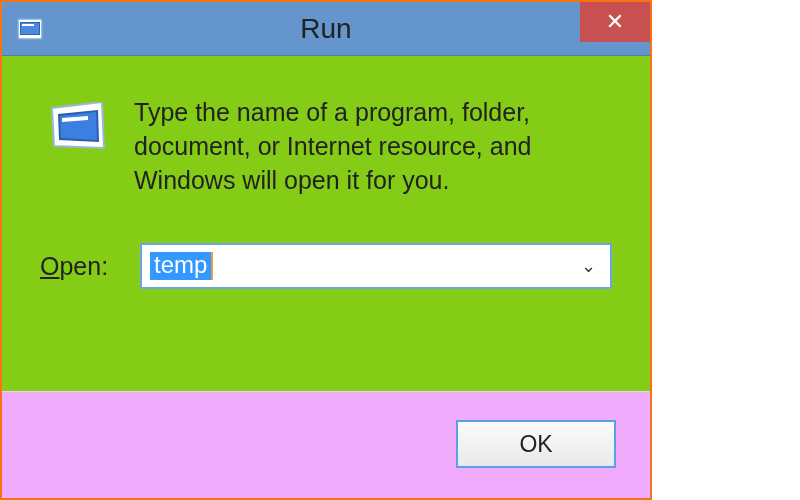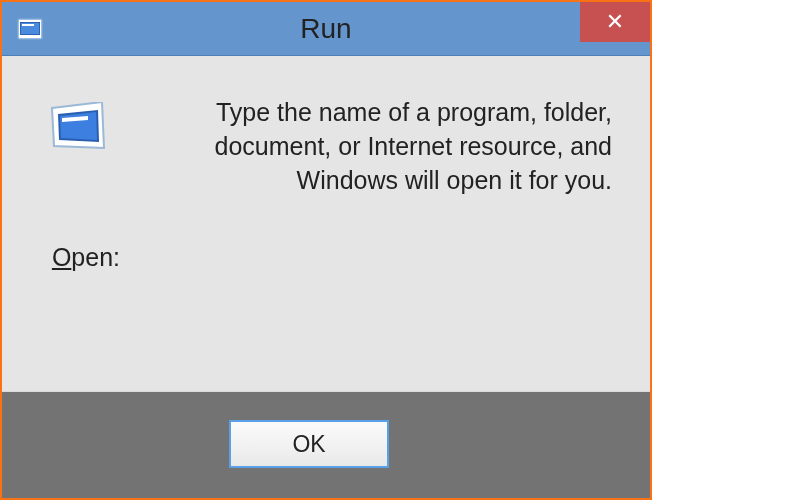--- a/index.html
+++ b/index.html
@@ -52,24 +52,23 @@
       color: #fff;
       display: flex;
       align-items: center;
       justify-content: center;
       font-size: 22px;
       cursor: pointer;
     }
     .body-area {
       flex: 1;
       padding: 40px 38px 8px 38px;
-      background: #e5e5e5;
+      background: #84cc16;
       display: flex;
       flex-direction: column;
-      text-align: right;
     }
     .desc-row {
       display: flex;
       align-items: flex-start;
       gap: 26px;
       margin-bottom: 46px;
     }
     .run-icon {
       margin-left: 6px;
       margin-top: 6px;
@@ -118,25 +117,25 @@
     .chev {
       position: absolute;
       right: 14px;
       top: 50%;
       transform: translateY(-50%);
       font-size: 18px;
       color: #333;
       pointer-events: none;
     }
     .button-bar {
-      background: #737373;
+      background: #f0abfc;
       border-top: 1px solid #dcdcdc;
       padding: 28px 34px 30px 0;
       display: flex;
-      justify-content: center;
+      justify-content: flex-end;
       gap: 18px;
     }
     .btn {
       min-width: 160px;
       height: 48px;
       background: linear-gradient(#fbfbfb,#e9e9e9);
       border: 1px solid #a7a7a7;
       font-size: 23px;
       color: #222;
       display: flex;
@@ -179,20 +178,25 @@
           <polygon points="12,12 52,8 53,40 13,38" fill="#2a5fb0"></polygon>
           <polygon points="14,14 50,10 51,38 15,36" fill="#3d7fe0"></polygon>
           <polygon points="16,16 42,14 42,18 16,20" fill="#fff"></polygon>
         </svg>
       </span>
       <div class="desc-text">Type the name of a program, folder, document, or Internet resource, and Windows will open it for you.</div>
     </div>
 
     <div class="input-row">
       <div class="open-label"><span class="ul">O</span><span>pen:</span></div>
+      <div class="combo">
+        <span class="combo-text">temp</span>
+          <span class="caret"></span>
+        <span class="chev">⌄</span>
+      </div>
     </div>
 
   </div>
 
   <div class="button-bar">
     <div class="btn default">
       <span>OK</span>
     </div>
   </div>
 

